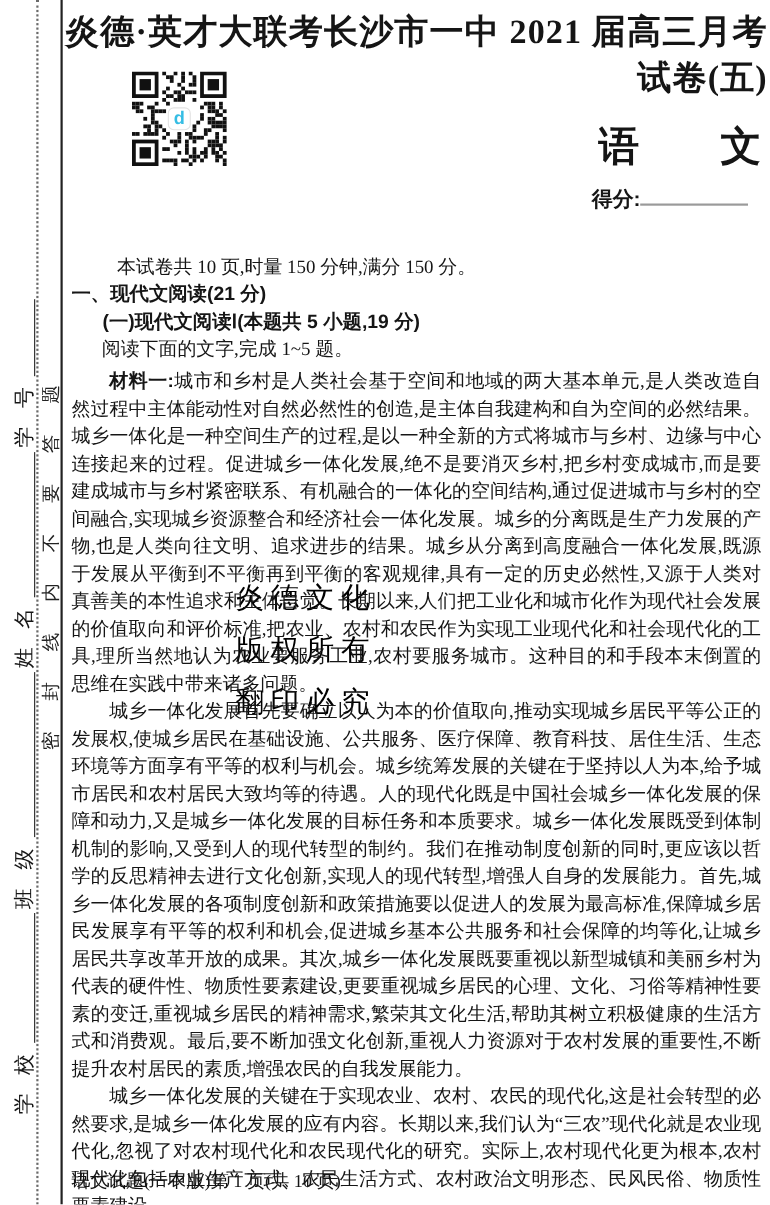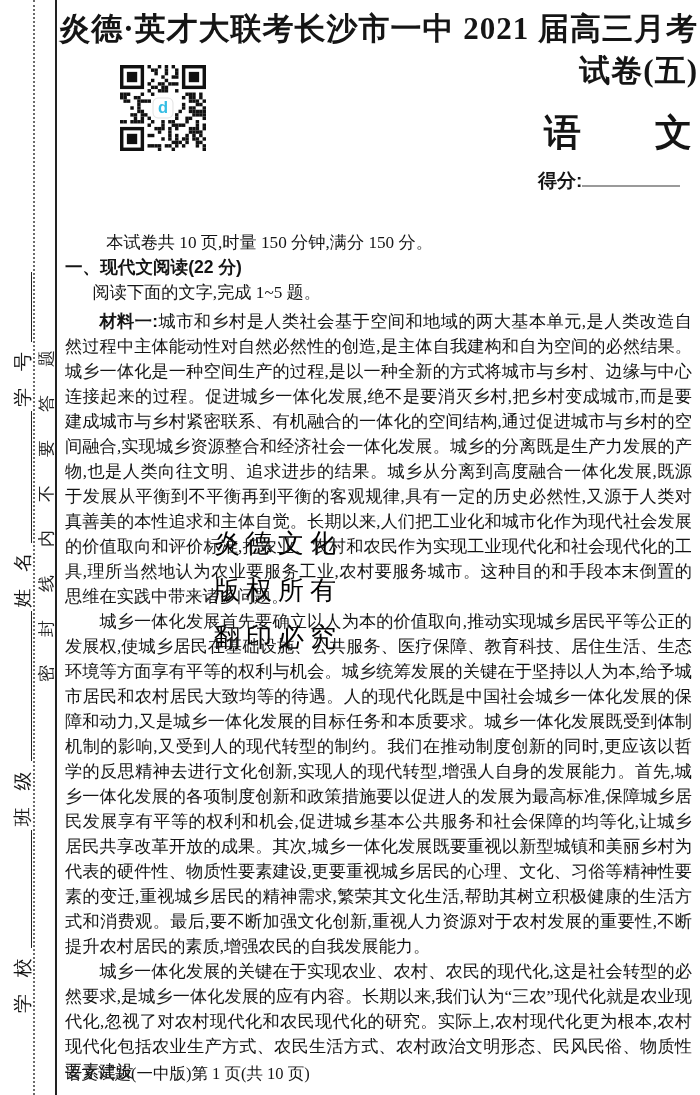--- a/index.html
+++ b/index.html
@@ -258,20 +258,21 @@
 </div>
 
 <div class="watermark">
   <div>炎德文化</div>
   <div>版权所有</div>
   <div>翻印必究</div>
 </div>
 
 <div class="content">
   <p class="intro">本试卷共 10 页,时量 150 分钟,满分 150 分。</p>
-  <p class="sec-h">一、现代文阅读(22 分)</p>
+  <p class="sec-h">一、现代文阅读(21 分)</p>
+  <p class="sub-h">(一)现代文阅读Ⅰ(本题共 5 小题,19 分)</p>
   <p class="instr">阅读下面的文字,完成 1~5 题。</p>
   <p class="para p-first"><span class="mat-label">材料一:</span><span>城市和乡村是人类社会基于空间和地域的两大基本单元,是人类改造自然过程中主体能动性对自然必然性的创造,是主体自我建构和自为空间的必然结果。城乡一体化是一种空间生产的过程,是以一种全新的方式将城市与乡村、边缘与中心连接起来的过程。促进城乡一体化发展,绝不是要消灭乡村,把乡村变成城市,而是要建成城市与乡村紧密联系、有机融合的一体化的空间结构,通过促进城市与乡村的空间融合,实现城乡资源整合和经济社会一体化发展。城乡的分离既是生产力发展的产物,也是人类向往文明、追求进步的结果。城乡从分离到高度融合一体化发展,既源于发展从平衡到不平衡再到平衡的客观规律,具有一定的历史必然性,又源于人类对真善美的本性追求和主体自觉。长期以来,人们把工业化和城市化作为现代社会发展的价值取向和评价标准,把农业、农村和农民作为实现工业现代化和社会现代化的工具,理所当然地认为农业要服务工业,农村要服务城市。这种目的和手段本末倒置的思维在实践中带来诸多问题。</span></p>
   <p class="para">城乡一体化发展首先要确立以人为本的价值取向,推动实现城乡居民平等公正的发展权,使城乡居民在基础设施、公共服务、医疗保障、教育科技、居住生活、生态环境等方面享有平等的权利与机会。城乡统筹发展的关键在于坚持以人为本,给予城市居民和农村居民大致均等的待遇。人的现代化既是中国社会城乡一体化发展的保障和动力,又是城乡一体化发展的目标任务和本质要求。城乡一体化发展既受到体制机制的影响,又受到人的现代转型的制约。我们在推动制度创新的同时,更应该以哲学的反思精神去进行文化创新,实现人的现代转型,增强人自身的发展能力。首先,城乡一体化发展的各项制度创新和政策措施要以促进人的发展为最高标准,保障城乡居民发展享有平等的权利和机会,促进城乡基本公共服务和社会保障的均等化,让城乡居民共享改革开放的成果。其次,城乡一体化发展既要重视以新型城镇和美丽乡村为代表的硬件性、物质性要素建设,更要重视城乡居民的心理、文化、习俗等精神性要素的变迁,重视城乡居民的精神需求,繁荣其文化生活,帮助其树立积极健康的生活方式和消费观。最后,要不断加强文化创新,重视人力资源对于农村发展的重要性,不断提升农村居民的素质,增强农民的自我发展能力。</p>
   <p class="para">城乡一体化发展的关键在于实现农业、农村、农民的现代化,这是社会转型的必然要求,是城乡一体化发展的应有内容。长期以来,我们认为“三农”现代化就是农业现代化,忽视了对农村现代化和农民现代化的研究。实际上,农村现代化更为根本,农村现代化包括农业生产方式、农民生活方式、农村政治文明形态、民风民俗、物质性要素建设</p>
 </div>
 
 <div class="footer">语文试题(一中版)第 1 页(共 10 页)</div>
 
 </body></html>

